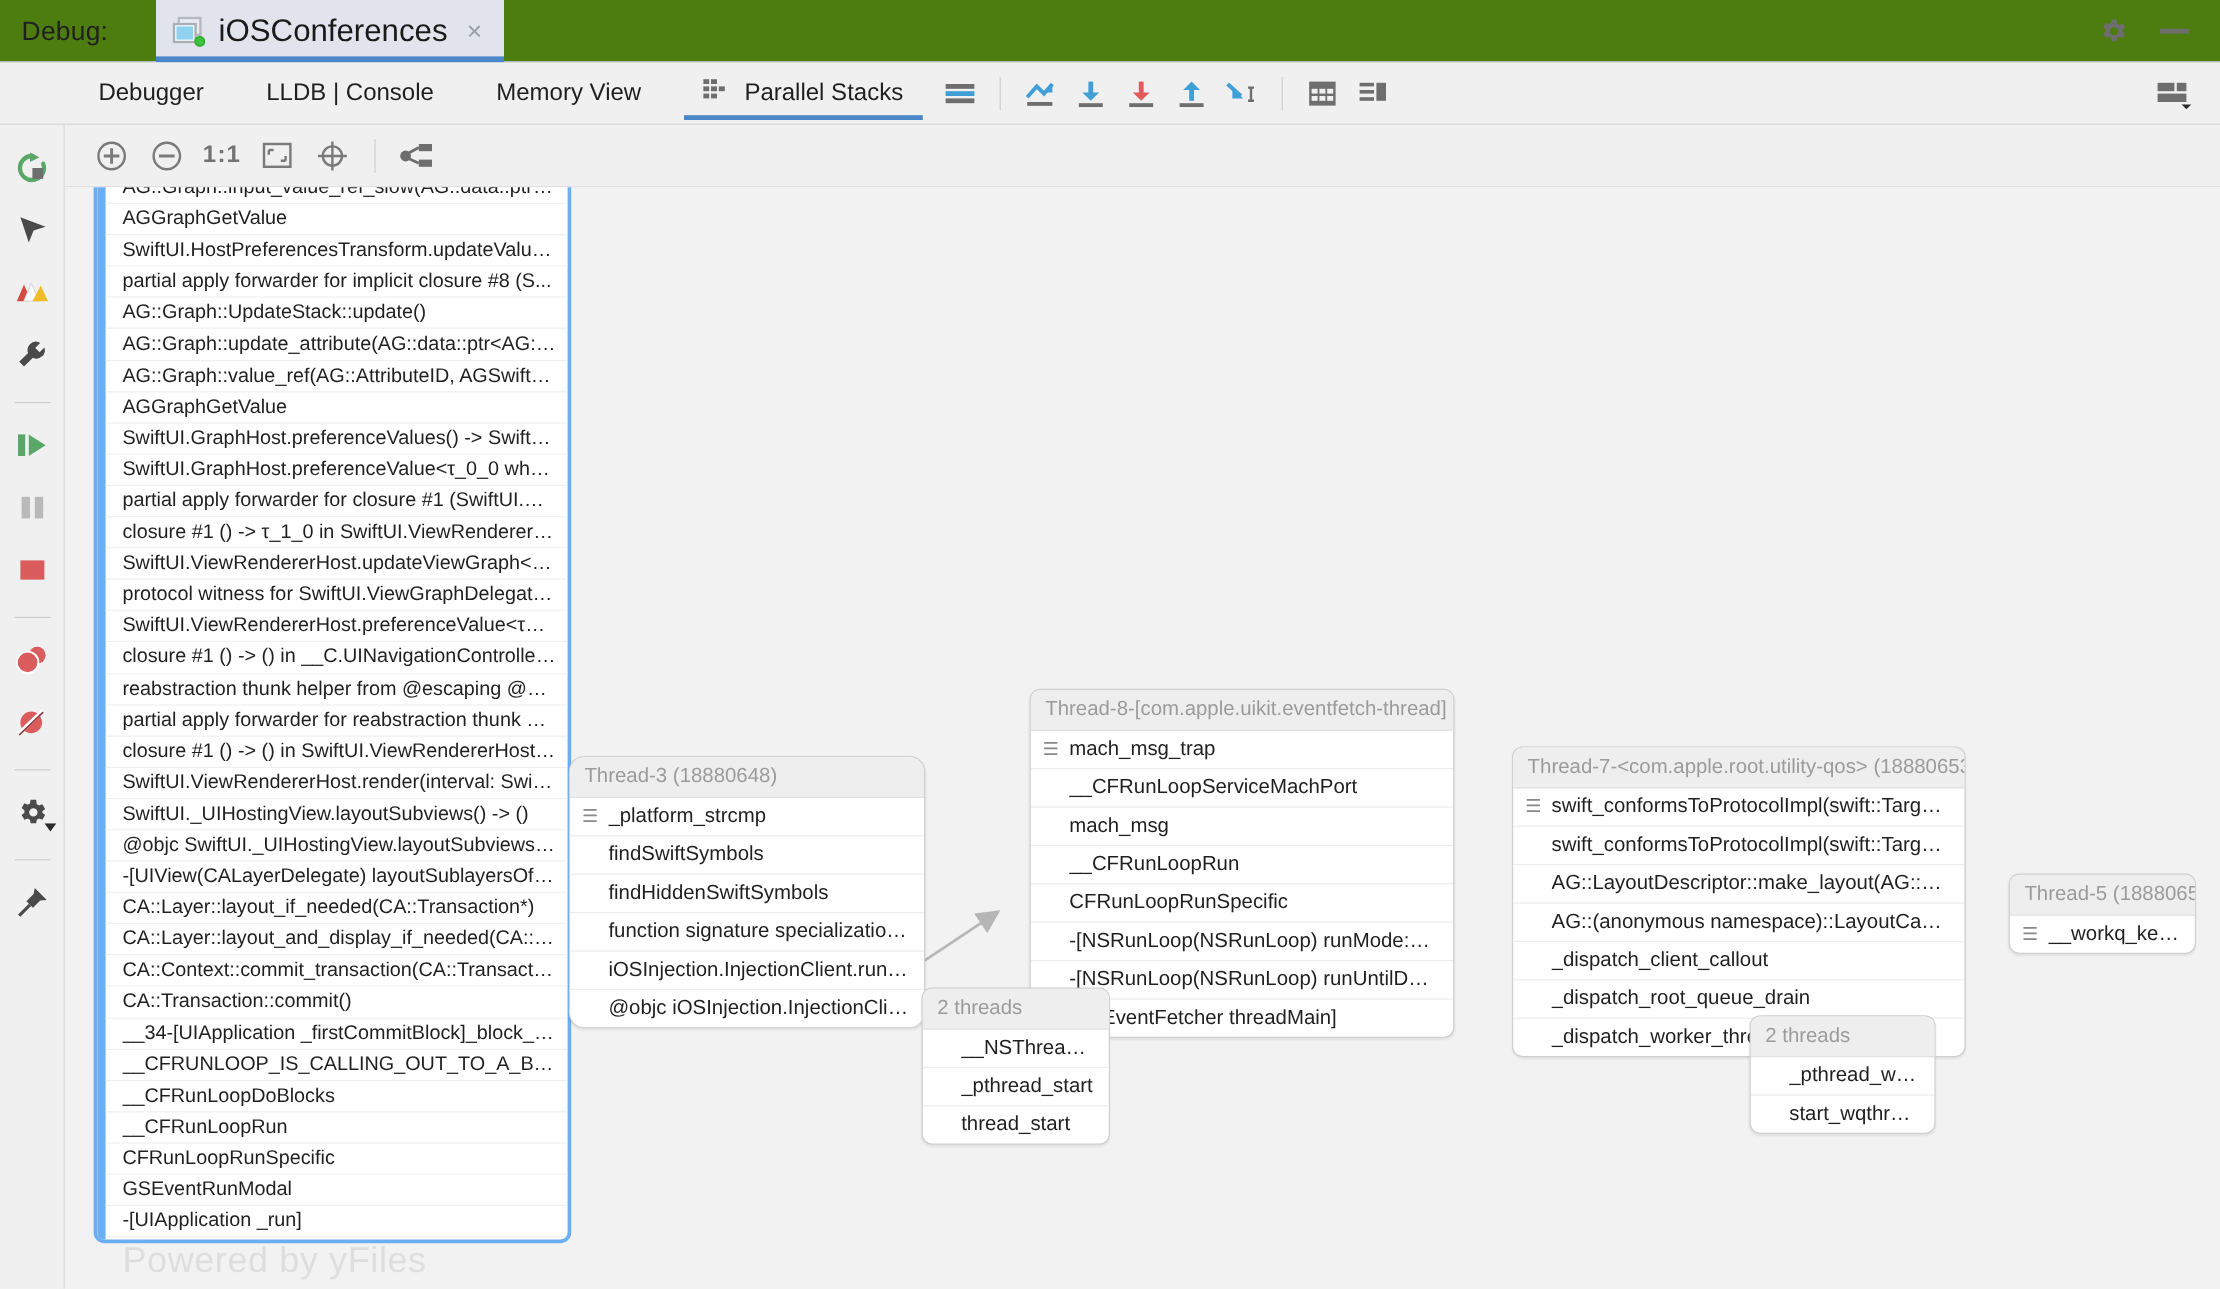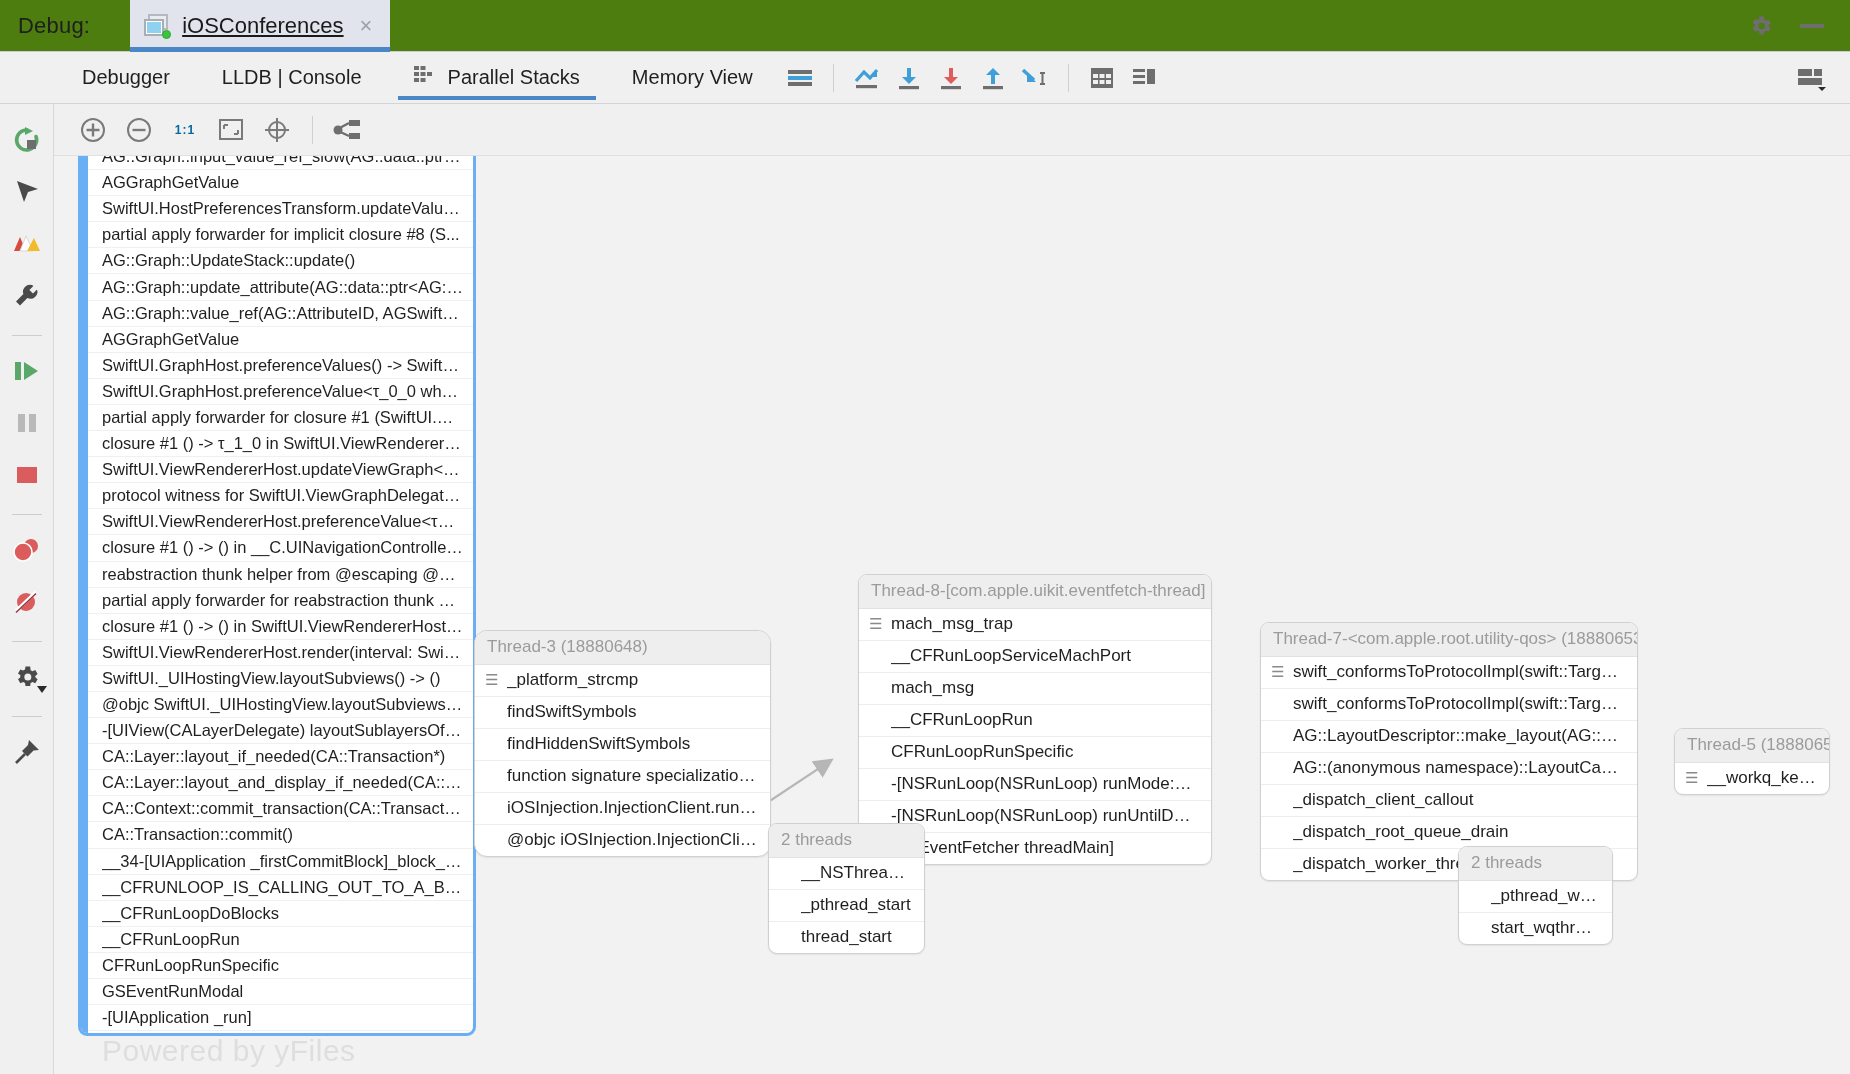--- a/index.html
+++ b/index.html
@@ -26,21 +26,21 @@
   .tab-chip {
     margin-left: 40px; height: 52px;
     display: flex; align-items: center; gap: 12px;
     padding: 0 18px 0 14px; position: relative;
     background: #e1e4ed;
   }
   .tab-chip.active::after {
     content: ""; position: absolute; left: 0; right: 0; bottom: 0;
     height: 5px; background: #4a87c8;
   }
-  .tab-title { font-size: 22px; color: #1a1a1a; text-decoration: underline; }
+  .tab-title { font-size: 26px; color: #1a1a1a; }
   .tab-close {
     font-size: 22px; color: #9aa0a6; line-height: 1; margin-left: 4px; cursor: pointer;
   }
   .app-icon { position: relative; width: 26px; height: 24px; }
   .app-icon .back {
     position: absolute; left: 4px; top: 0; width: 20px; height: 16px;
     border: 2px solid #b4b9c0; background: #e9ebef;
   }
   .app-icon .front {
     position: absolute; left: 0; top: 5px; width: 20px; height: 17px;
@@ -199,40 +199,40 @@
     </div>
   </div>
 
   <div class="tabbar">
     <div class="tabbar-inner">
       <div class="vtab">
         <span>Debugger</span>
       </div>
       <div class="vtab">
         <span>LLDB | Console</span>
+      </div>
+      <div class="vtab">
+        <span>Memory View</span>
       </div>
       <div class="vtab selected">
         <span>
           <svg width="22" height="20" viewBox="0 0 22 20">
             <g fill="#6e6e6e">
               <rect x="0" y="1" width="5" height="4"></rect>
                 <rect x="6.5" y="1" width="5" height="4"></rect>
               <rect x="0" y="7" width="5" height="4"></rect>
                 <rect x="6.5" y="7" width="5" height="4"></rect>
               <rect x="13" y="7" width="5" height="4"></rect>
               <rect x="0" y="13" width="5" height="4"></rect>
                 <rect x="6.5" y="13" width="5" height="4"></rect>
             </g>
           </svg>
         </span>
         <span>Parallel Stacks</span>
       </div>
-      <div class="vtab">
-        <span>Memory View</span>
-      </div>
 
       <div class="tbtn">
         <svg width="26" height="22" viewBox="0 0 26 22">
           <rect x="1" y="3" width="24" height="4" fill="#6e6e6e"></rect>
           <rect x="1" y="9" width="24" height="4" fill="#3f9fd6"></rect>
           <rect x="1" y="15" width="24" height="4" fill="#6e6e6e"></rect>
         </svg>
       </div>
 
       <div class="tsep"></div>
@@ -400,21 +400,21 @@
         <path d="M14 7.5 v13 M7.5 14 h13" stroke="#7a7a7a" stroke-width="2.4"></path>
       </svg>
     </div>
     <div class="gbtn">
       <svg width="28" height="28" viewBox="0 0 28 28">
         <circle cx="14" cy="14" r="11" stroke="#7a7a7a" stroke-width="2" fill="none"></circle>
         <path d="M7.5 14 h13" stroke="#7a7a7a" stroke-width="2.4"></path>
       </svg>
     </div>
     <div class="gbtn">
-      <span style="font-size:12px;color:#0369a1;font-weight:bold;letter-spacing:1px;">1:1</span>
+      <span style="font-size:20px;color:#737373;font-weight:bold;letter-spacing:1px;">1:1</span>
     </div>
     <div class="gbtn">
       <svg width="28" height="26" viewBox="0 0 28 26">
         <rect x="3" y="3" width="22" height="19" stroke="#7a7a7a" stroke-width="2" fill="none"></rect>
         <path d="M7 8 h4 M7 8 v4" stroke="#7a7a7a" stroke-width="2"></path>
         <path d="M21 17 h-4 M21 17 v-4" stroke="#7a7a7a" stroke-width="2"></path>
       </svg>
     </div>
     <div class="gbtn">
       <svg width="28" height="28" viewBox="0 0 28 28">

